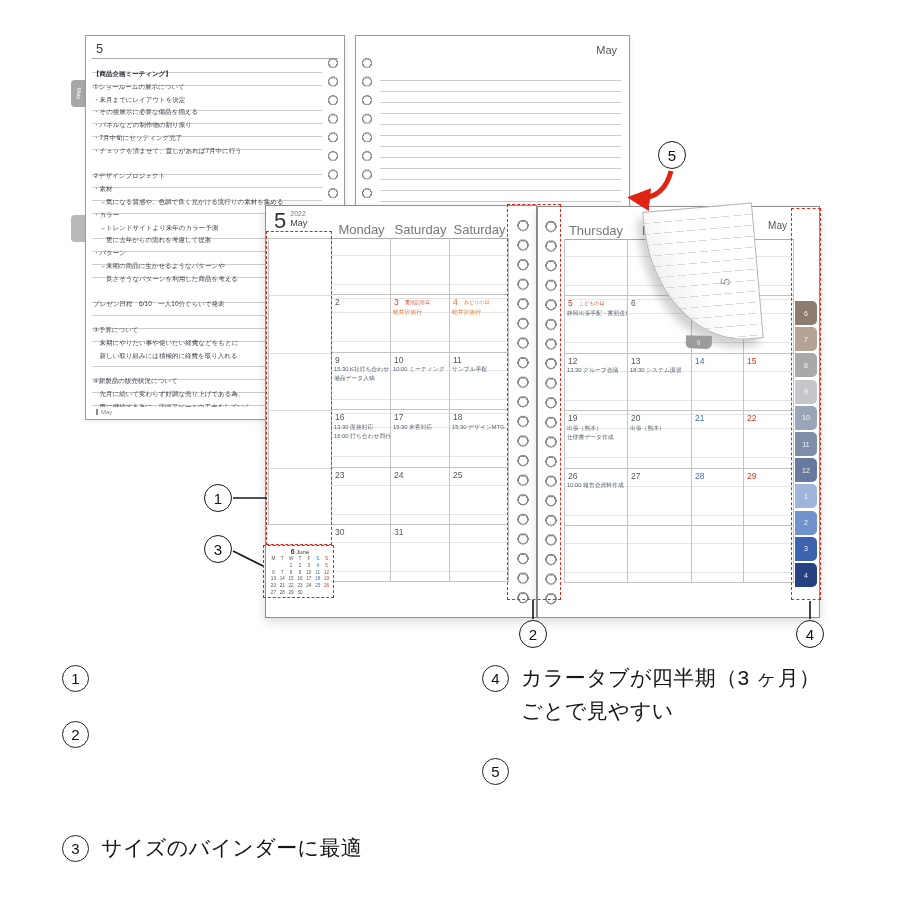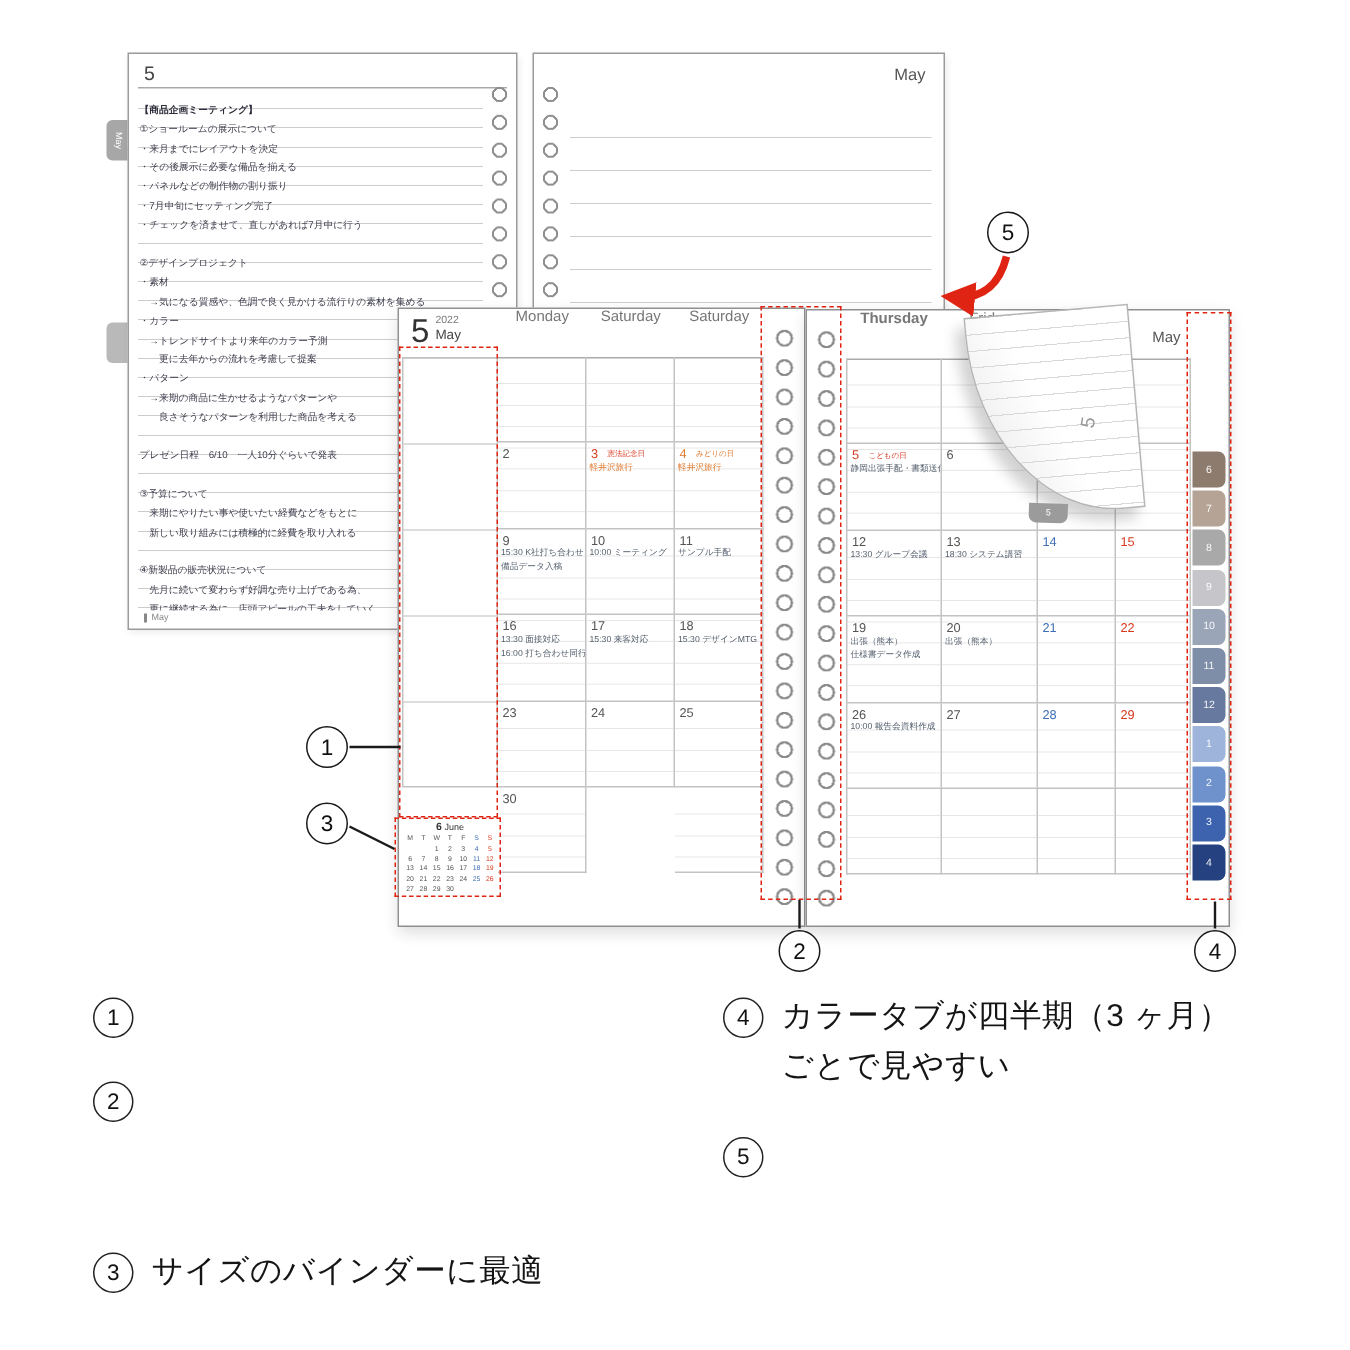--- a/index.html
+++ b/index.html
@@ -41,21 +41,21 @@
   #cal-right{left:537px;top:206px;width:283px;height:412px}
   .cal-holes{position:absolute;top:10px;bottom:10px;width:20px;
     background-image:radial-gradient(circle at 10px 9.5px,#fff 0 4px,#8a8a8a 4.1px 5.6px,transparent 5.8px);
     background-size:20px 19.6px;background-repeat:repeat-y}
   #cal-left .cal-holes{right:3px}
   #cal-right .cal-holes{left:3px}
   .cal-title{position:absolute;left:8px;top:4px;display:flex;gap:4px;align-items:flex-start}
   .cal-title .big{font-size:22px;color:#333;line-height:1}
   .cal-title .yr{display:block;font-size:7px;color:#777;line-height:1.2}
   .cal-title .mn{display:block;font-size:9px;color:#444;line-height:1.2}
-  .wd{position:absolute;top:0;font-size:10px;color:#777;transform:translateX(-50%)}
+  .wd{position:absolute;top:16px;font-size:13px;color:#777;transform:translateX(-50%)}
   .may-corner{position:absolute;top:13px;right:32px;font-size:10px;color:#555}
   .hdiv{position:absolute;top:32px;border-top:1px solid #aaa}
   #cal-left .hdiv{left:2px;width:241px}
   #cal-right .hdiv{left:26px;width:230px}
   .cell{position:absolute;border-right:1px solid #c3c3c3;border-bottom:1px solid #c3c3c3;
     padding:12px 0 0 0;overflow:hidden;
     background-image:repeating-linear-gradient(to bottom,transparent 0 13.5px,#e6e6e6 13.5px 14.2px);
     background-position:0 4px}
   .cell.first{border-left:1px solid #c3c3c3}
   .dnum{position:absolute;left:3px;top:2px;font-size:8.5px;color:#555}
@@ -279,41 +279,44 @@
       </div>
       <div class="cell" style="left: 125px; top: 261.6px; width: 59px; height: 57.4px;">
         <span class="dnum ">24</span>
       </div>
       <div class="cell" style="left: 184px; top: 261.6px; width: 59px; height: 57.4px;">
         <span class="dnum ">25</span>
       </div>
       <div class="cell" style="left: 66px; top: 319px; width: 59px; height: 57.4px;">
         <span class="dnum ">30</span>
       </div>
+      <div class="cell" style="left: 125px; top: 319px; width: 59px; height: 57.4px;">
+        <span class="dnum ">31</span>
+      </div>
       <div class="cell" style="left: 184px; top: 319px; width: 59px; height: 57.4px;"></div>
     </div>
 
   <div class="cal-page" id="cal-right">
     <div class="cal-holes"></div>
     <div class="hdiv"></div>
     <div class="may-corner">May</div>
     <div id="tab-strip">
         <div class="tab" style="top: 0px; background: rgb(141, 123, 109);">6</div>
         <div class="tab" style="top: 26.2px; background: rgb(181, 164, 150);">7</div>
         <div class="tab" style="top: 52.4px; background: rgb(169, 169, 169);">8</div>
         <div class="tab" style="top: 78.6px; background: rgb(198, 198, 202);">9</div>
         <div class="tab" style="top: 104.8px; background: rgb(154, 166, 184);">10</div>
         <div class="tab" style="top: 131px; background: rgb(126, 142, 168);">11</div>
         <div class="tab" style="top: 157.2px; background: rgb(103, 121, 158);">12</div>
         <div class="tab" style="top: 183.4px; background: rgb(159, 180, 218);">1</div>
         <div class="tab" style="top: 209.6px; background: rgb(111, 146, 205);">2</div>
         <div class="tab" style="top: 235.8px; background: rgb(61, 99, 174);">3</div>
         <div class="tab" style="top: 262px; background: rgb(37, 65, 127);">4</div>
       </div>
-  <div class="wd" style="left: 58px; font-weight: bold;">Thursday</div>
+  <div class="wd" style="left: 58px;">Thursday</div>
       <div class="wd" style="left: 122px;">Friday</div>
       <div class="cell first" style="left: 26px; top: 32px; width: 64px; height: 57.4px;"></div>
       <div class="cell" style="left: 90px; top: 32px; width: 64px; height: 57.4px;"></div>
       <div class="cell" style="left: 154px; top: 32px; width: 52px; height: 57.4px;"></div>
       <div class="cell" style="left: 206px; top: 32px; width: 50px; height: 57.4px;">
         <span class="dnum sun">1</span>
       </div>
       <div class="cell first" style="left: 26px; top: 89.4px; width: 64px; height: 57.4px;">
         <span class="dnum hol">5</span>
         <span class="dlabel hol">こどもの日</span>

